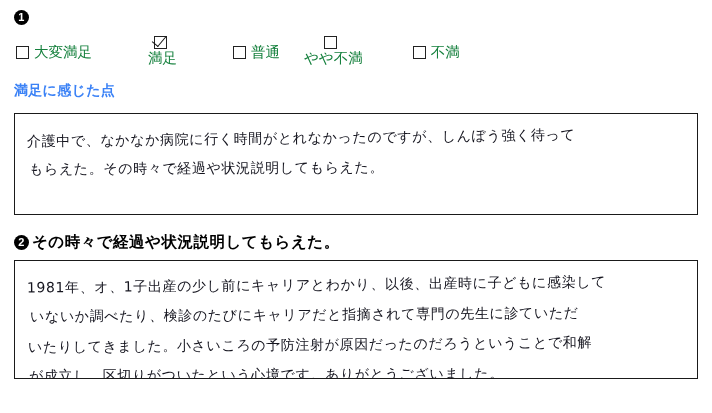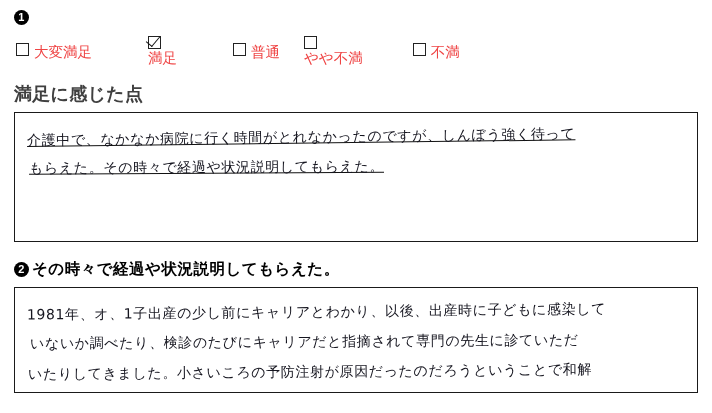--- a/index.html
+++ b/index.html
@@ -46,23 +46,23 @@
   }
   
   .choices {
     display: flex;
     align-items: center;
     margin-top: 11px;
     padding-left: 2px;
   }
   .choice {
     display: flex;
-    align-items: flex-start;
+    align-items: center;
     font-size: 14.5px;
-    color: #ef4444;
+    color: #15803d;
     white-space: nowrap;
   }
   .choice .box {
     position: relative;
     display: inline-block;
     width: 11px;
     height: 11px;
     border: 1px solid #222;
     background: #fff;
     margin-right: 5px;
@@ -79,41 +79,40 @@
     border-bottom: 1.6px solid #111;
     transform: rotate(40deg);
   }
   .c1 { margin-right: 56px; }
   .c2 { margin-right: 56px; flex-direction: column; }
   .c3 { margin-right: 24px; }
   .c4 { margin-right: 50px; flex-direction: column; }
   
   .sub-label {
     margin-top: 14px;
-    font-size: 18px;
+    font-size: 14px;
     font-weight: bold;
-    color: #404040;
+    color: #3b82f6;
     letter-spacing: 0.3px;
   }
   
   .answer-box {
     border: 1px solid #1a1a1a;
     background: #fff;
     box-sizing: border-box;
     position: relative;
     overflow: hidden;
   }
   .answer-box.first {
-    margin-top: 6px;
-    height: 130px;
-    text-decoration: underline;
+    margin-top: 13px;
+    height: 102px;
   }
   .answer-box.second {
     margin-top: 7px;
-    height: 106px;
+    height: 119px;
   }
   .hand {
     font-family: "DejaVu Sans", sans-serif;
     color: #15151f;
     font-size: 14px;
     line-height: 30px;
     letter-spacing: 0.6px;
     white-space: pre-wrap;
     display: block;
   }

